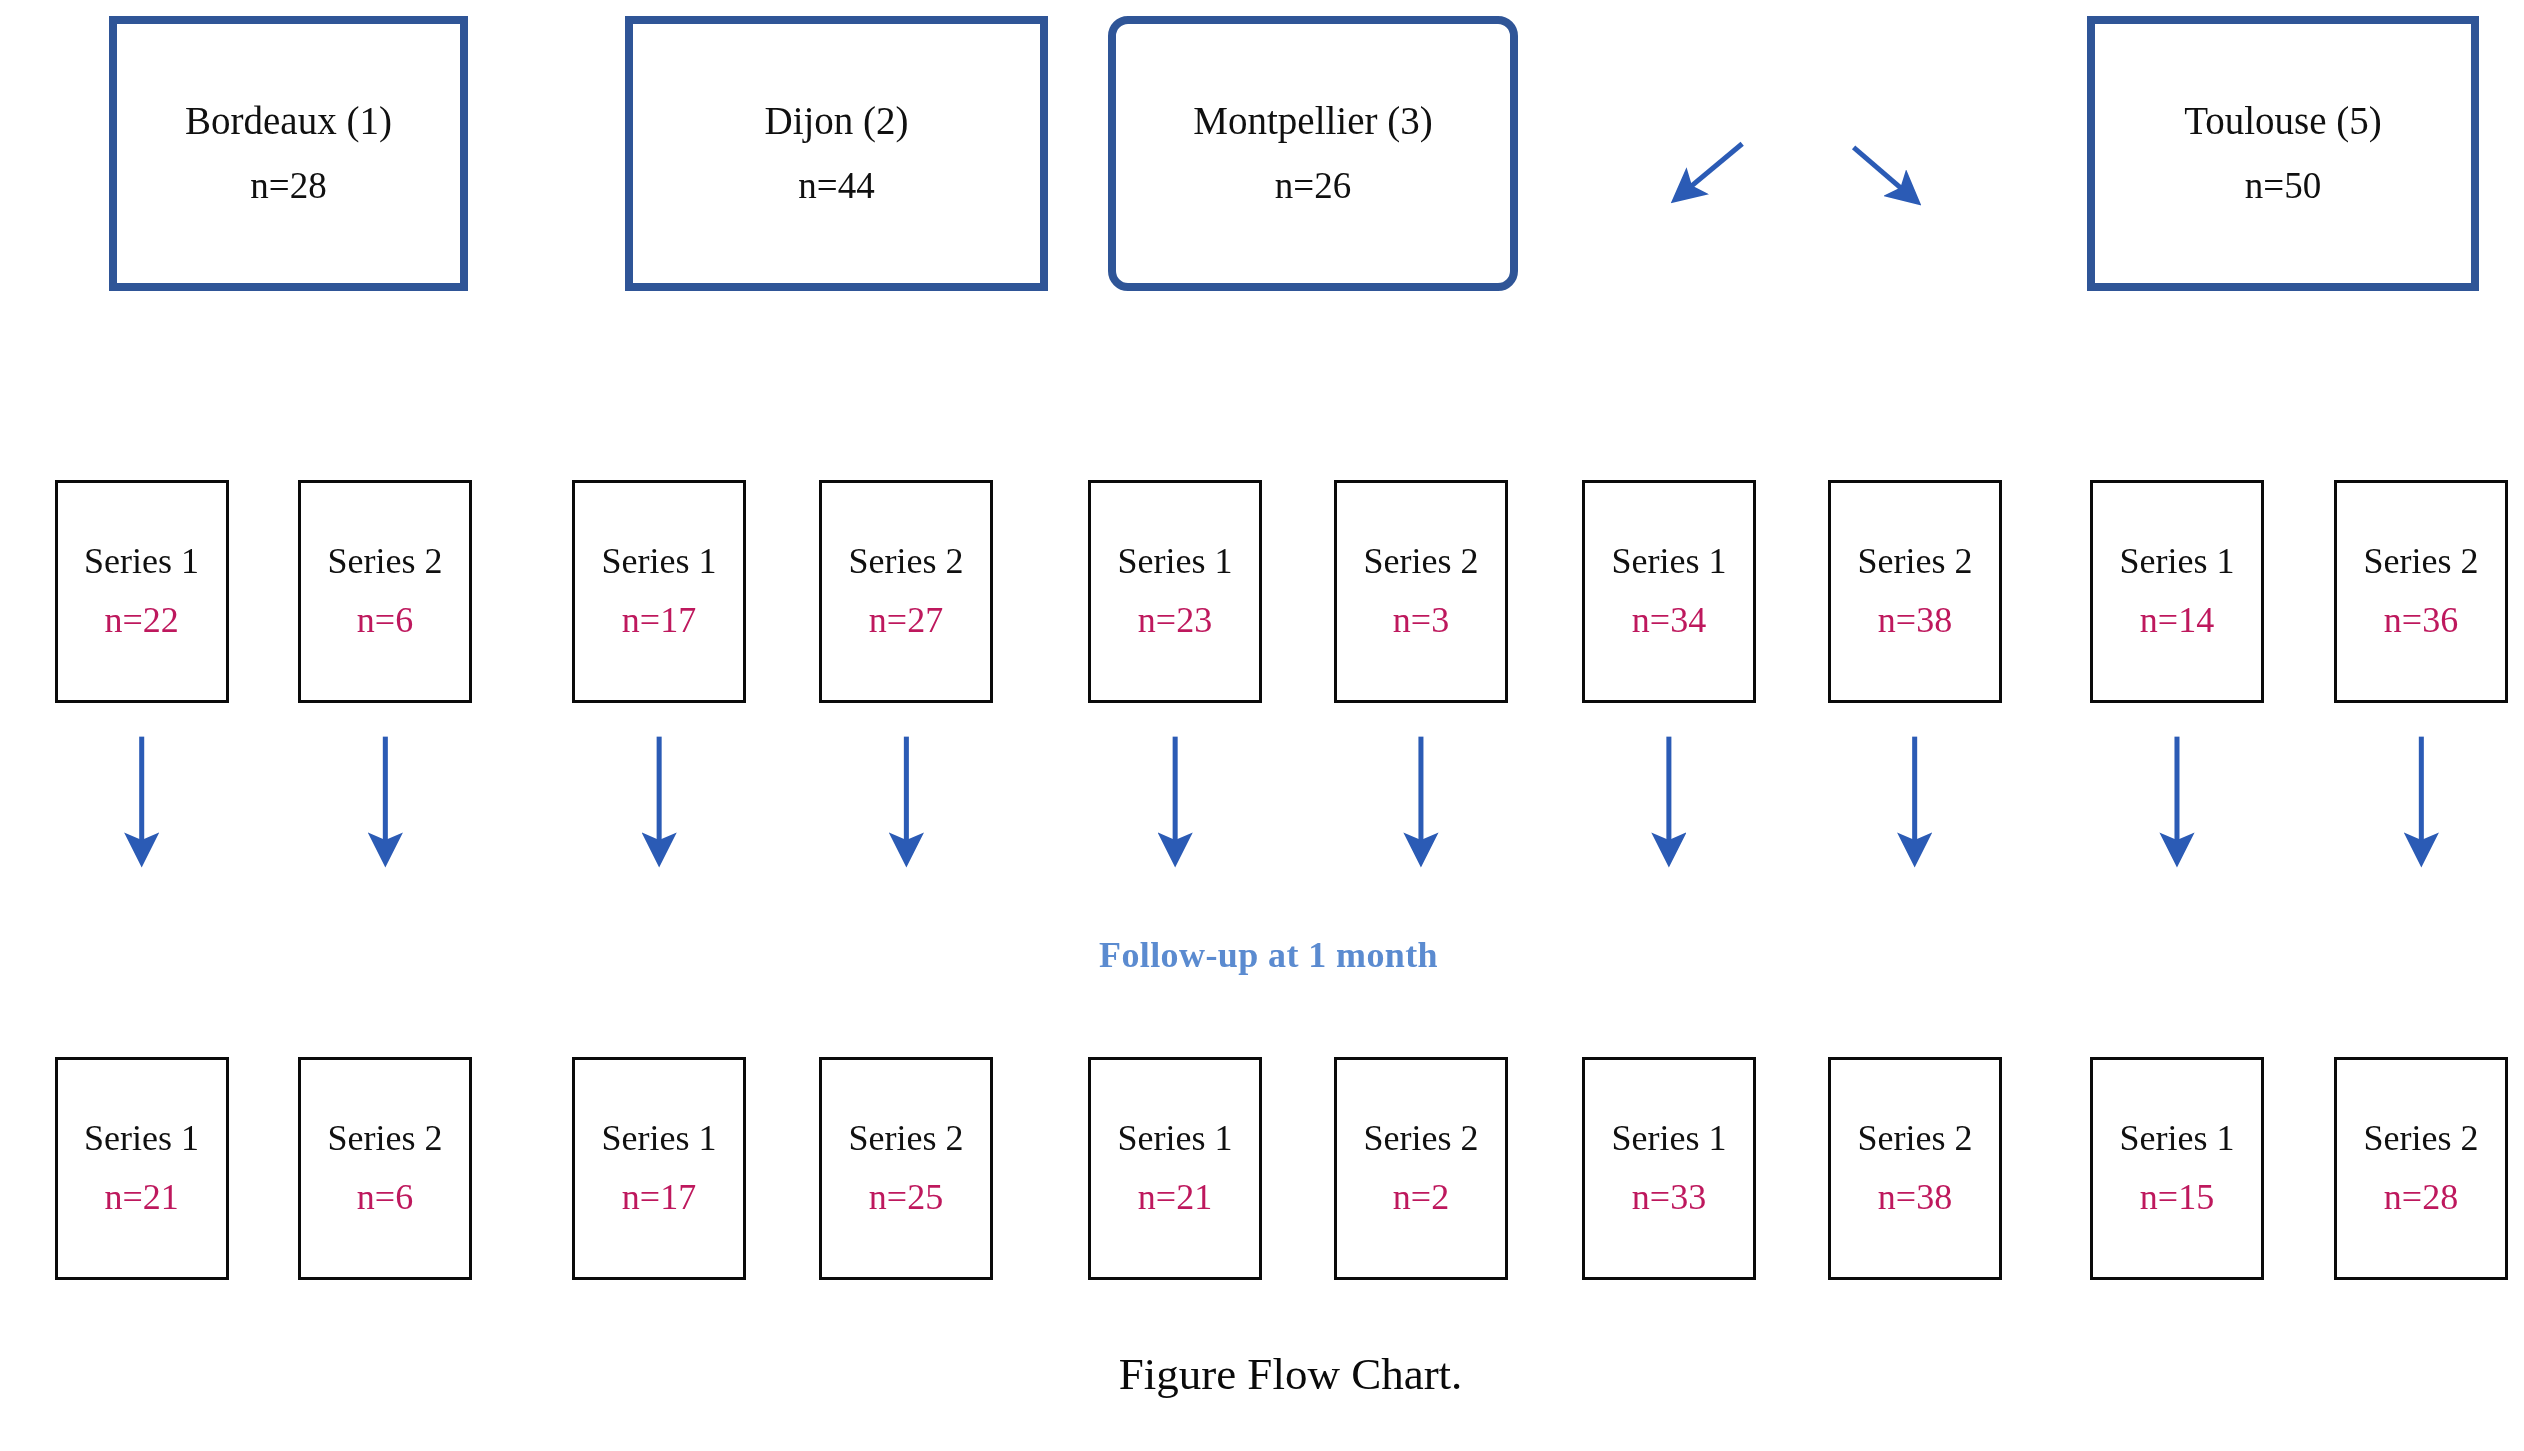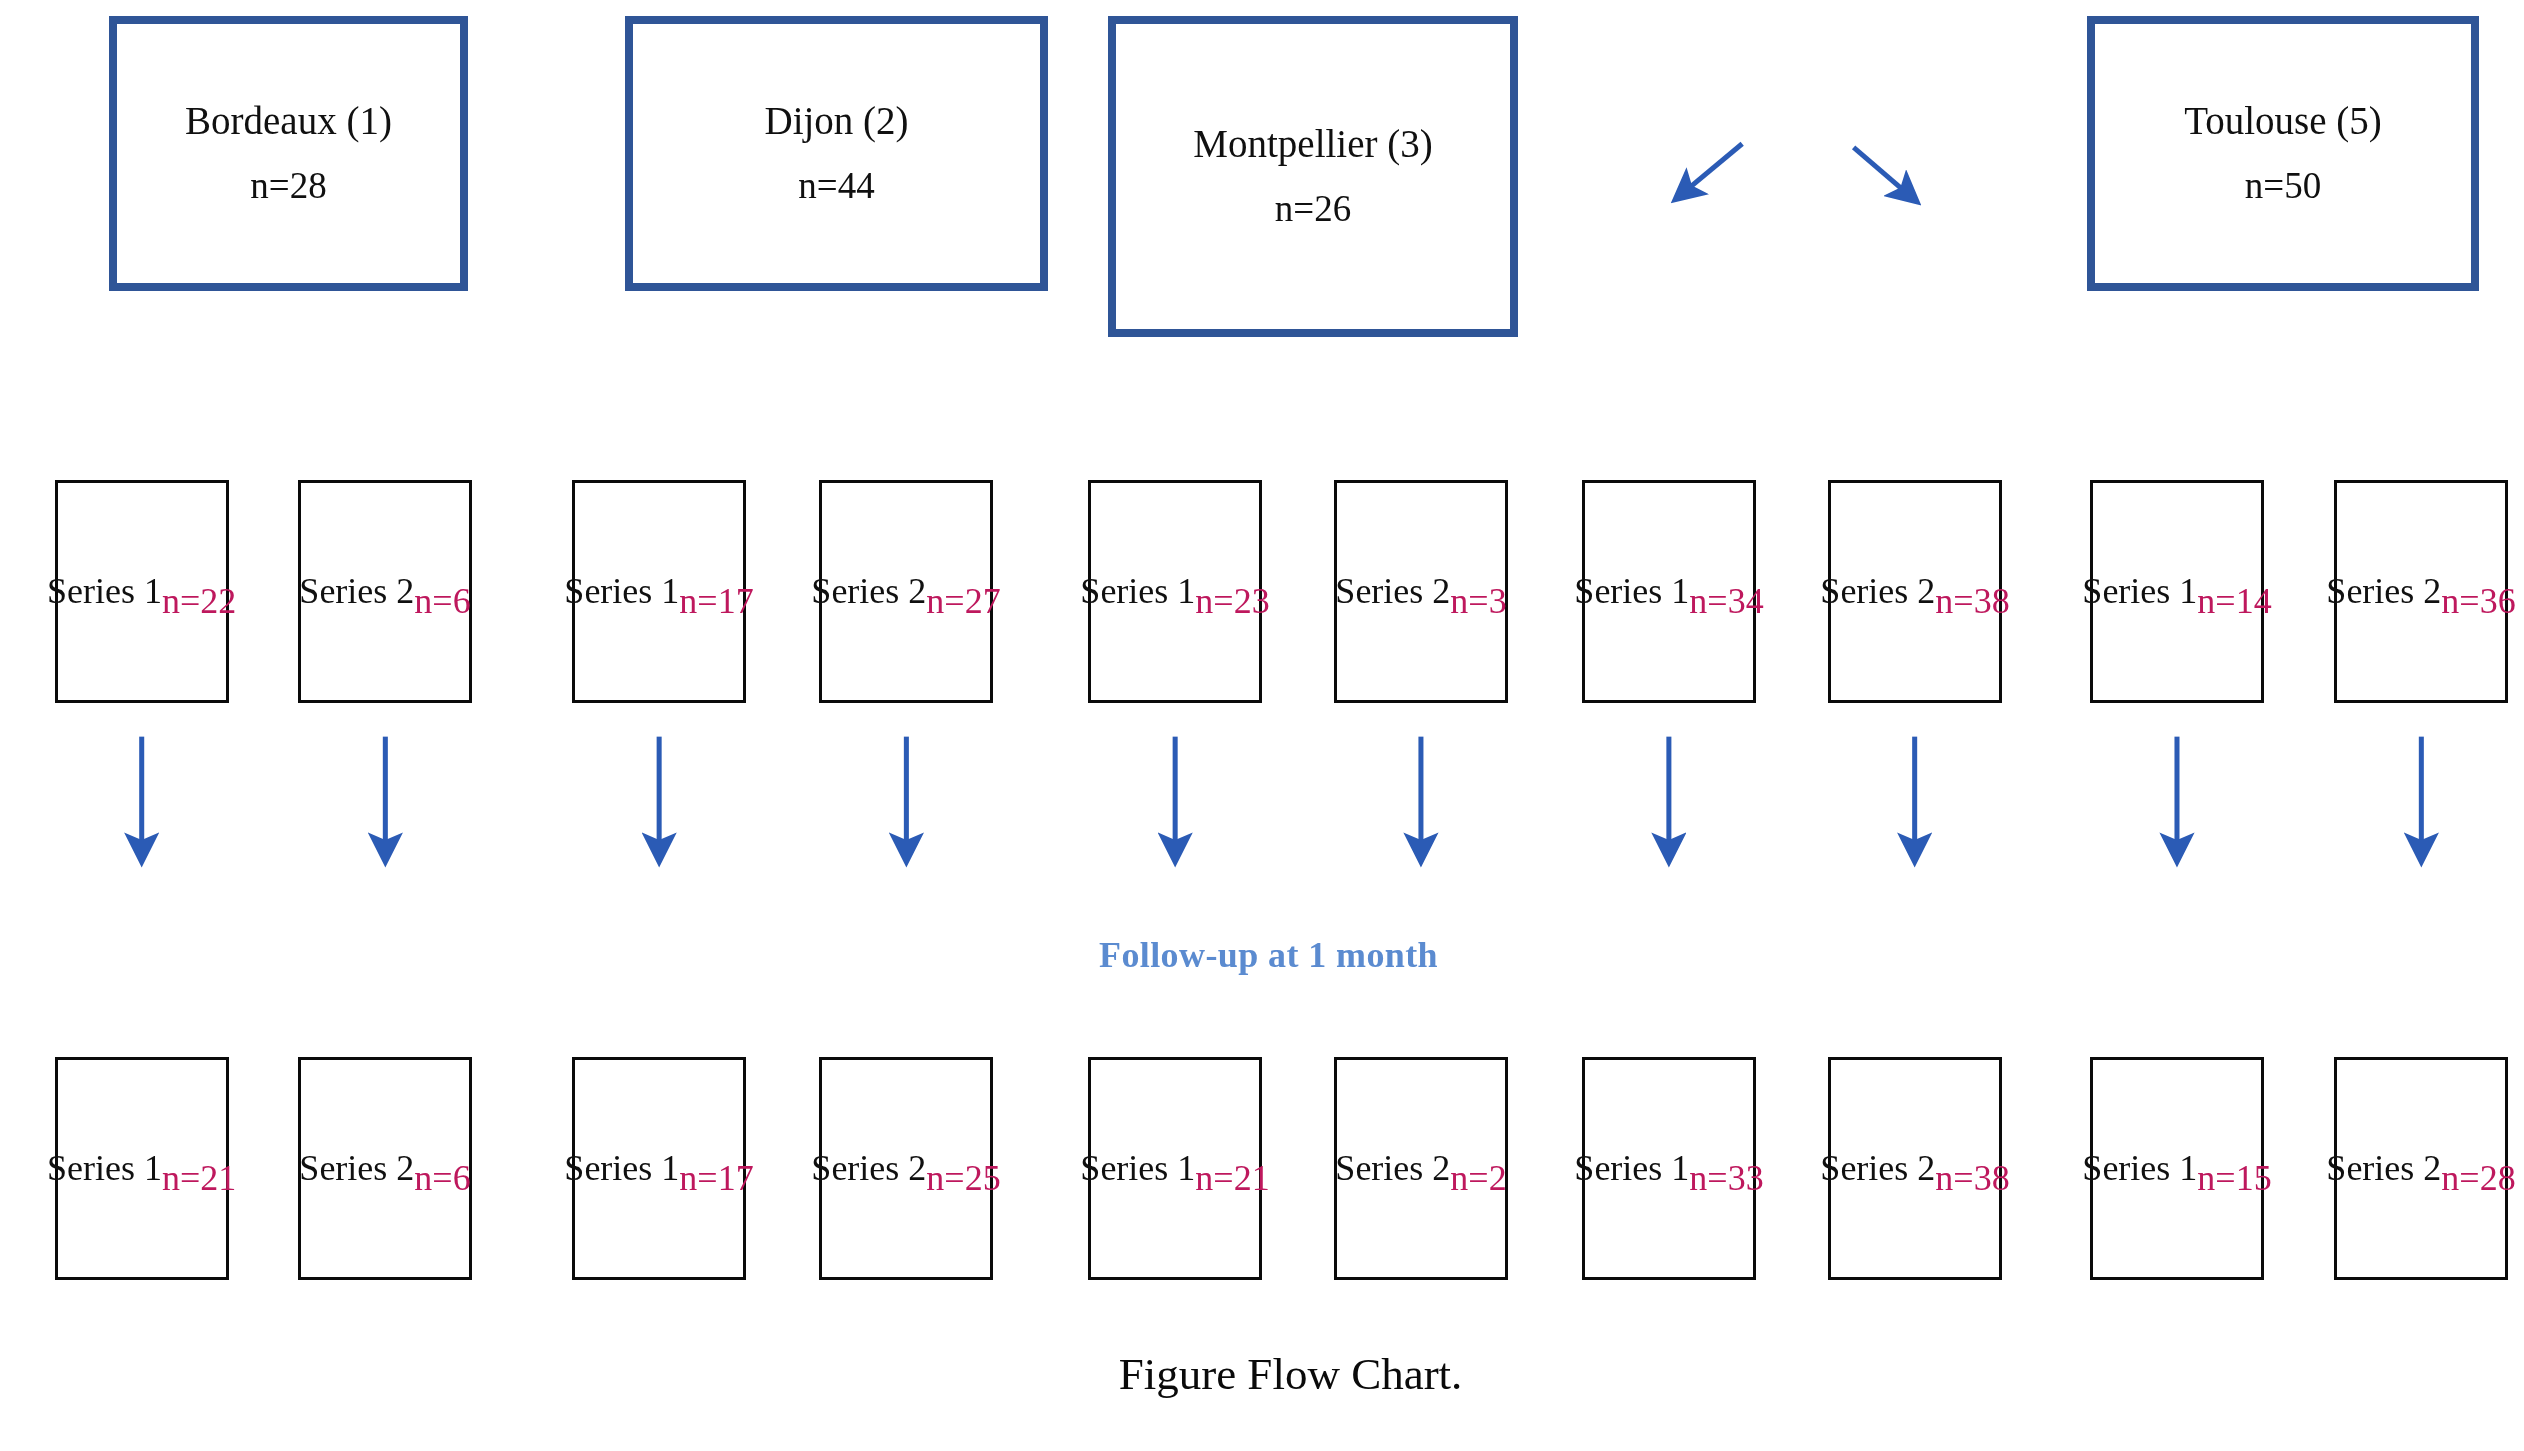--- a/index.html
+++ b/index.html
@@ -48,21 +48,21 @@
     white-space: nowrap;
   }
 
   
   .series-box {
     position: absolute;
     box-sizing: border-box;
     border: 3.6px solid #0A0A0A;
     background: #ffffff;
     display: flex;
-    flex-direction: row;
+    flex-direction: column;
     align-items: center;
     justify-content: center;
   }
   .series-box .line1 {
     font-size: 36px;
     color: #101010;
     line-height: 1.05;
     white-space: nowrap;
   }
   .series-box .line2 {
@@ -152,21 +152,21 @@
   <div class="city-box" style="left:81px; top:16px; width:359px; height:275px;">
     <span class="line1">Bordeaux (1)</span>
     <span class="line2">n=28</span>
   </div>
 
   <div class="city-box" style="left:597px; top:16px; width:423px; height:275px;">
     <span class="line1">Dijon (2)</span>
     <span class="line2">n=44</span>
   </div>
 
-  <div class="city-box" style="left:1080px; top:16px; width:410px; height:321px;">
+  <div class="city-box" style="left:1080px; top:16px; width:410px; height:275px;border-radius:20px;">
     <span class="line1">Montpellier (3)</span>
     <span class="line2">n=26</span>
   </div>
 
 
   <div class="city-box" style="left:2059px; top:16px; width:392px; height:275px;">
     <span class="line1">Toulouse (5)</span>
     <span class="line2">n=50</span>
   </div>
 

